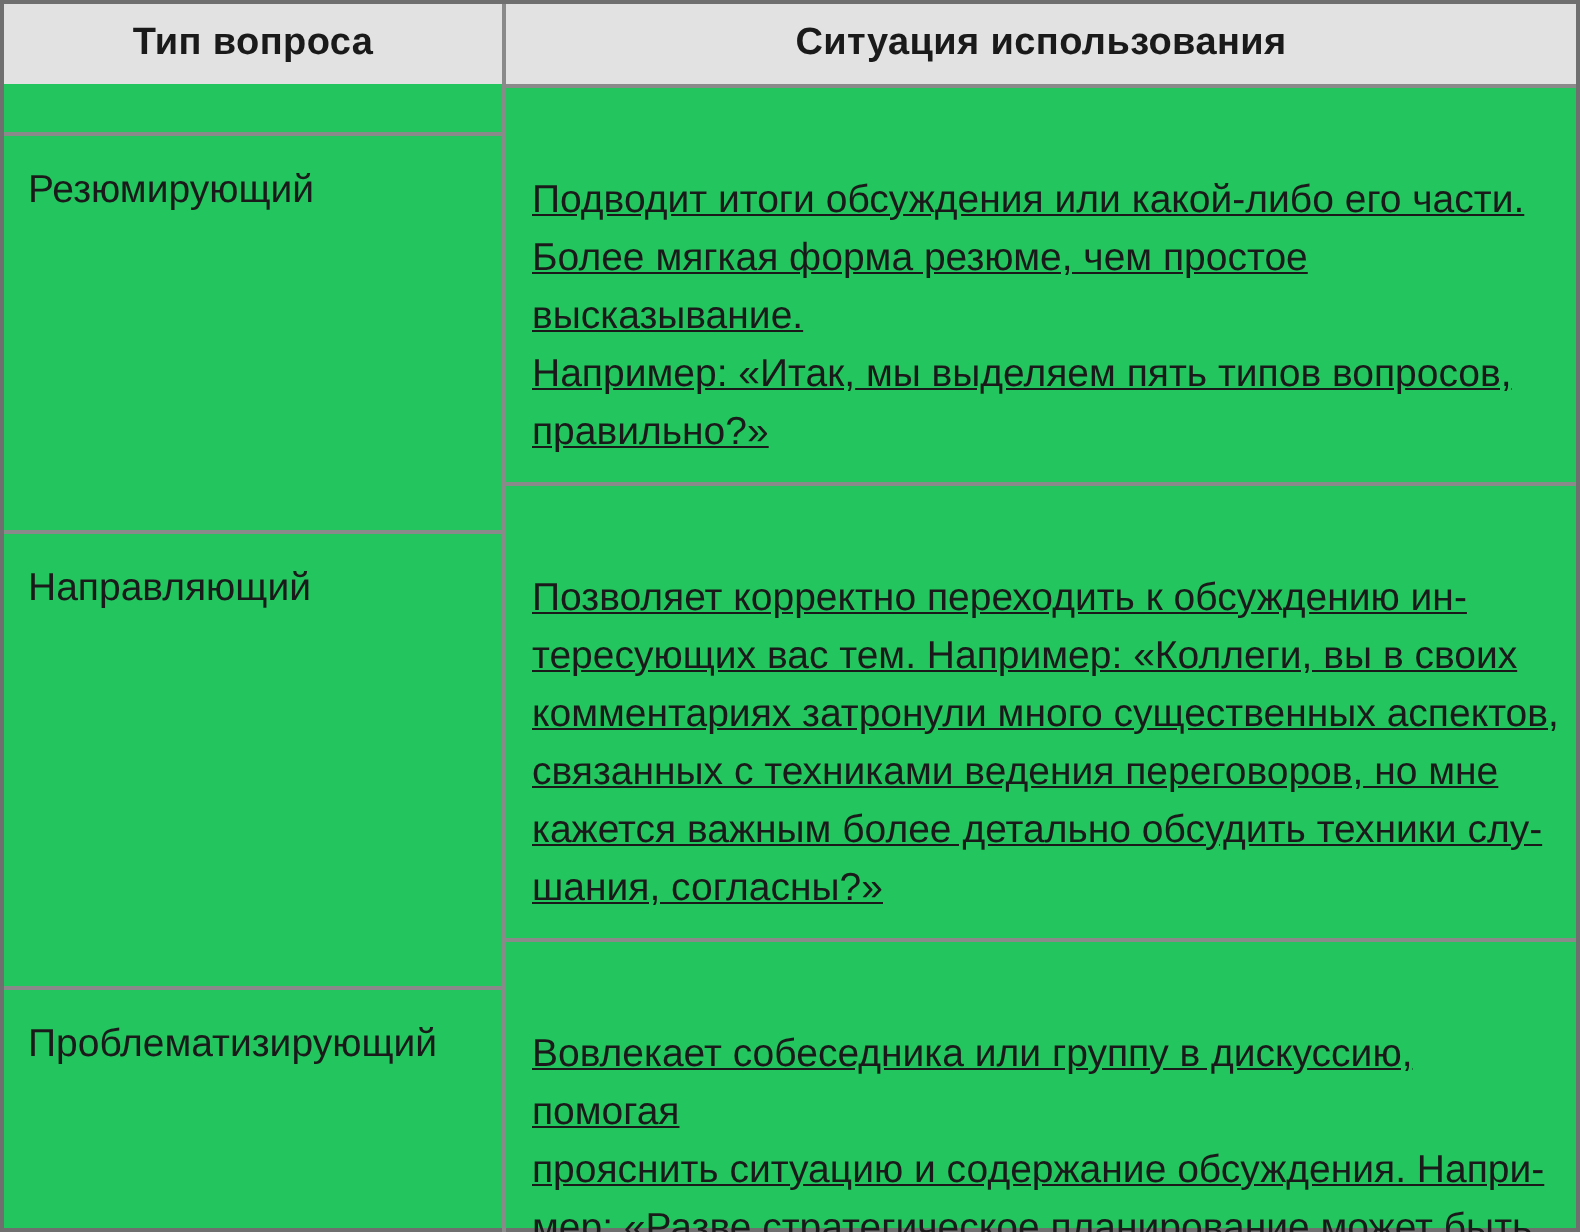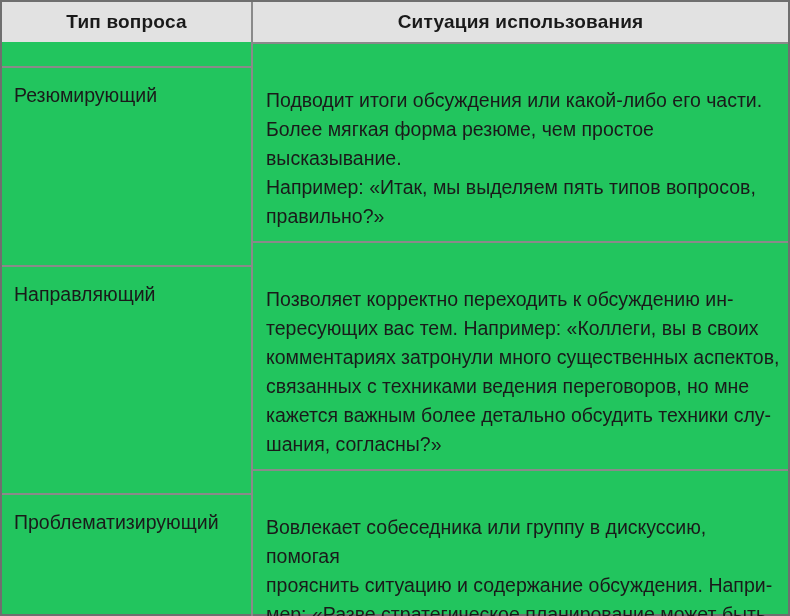--- a/index.html
+++ b/index.html
@@ -44,20 +44,21 @@
     padding:13px 10px 10px 12px;
     font-size:19.5px;
     line-height:29px;
     margin-top:24px;
   }
   .usage-cell{
     padding:13px 4px 10px 13px;
     font-size:19.5px;
     line-height:29px;
     white-space:pre-line;
+    text-decoration:underline;
   }
 </style>
 </head>
 <body>
 
 <div class="qtable">
 
   <div class="cell head">
     <span>Тип вопроса</span>
   </div>

